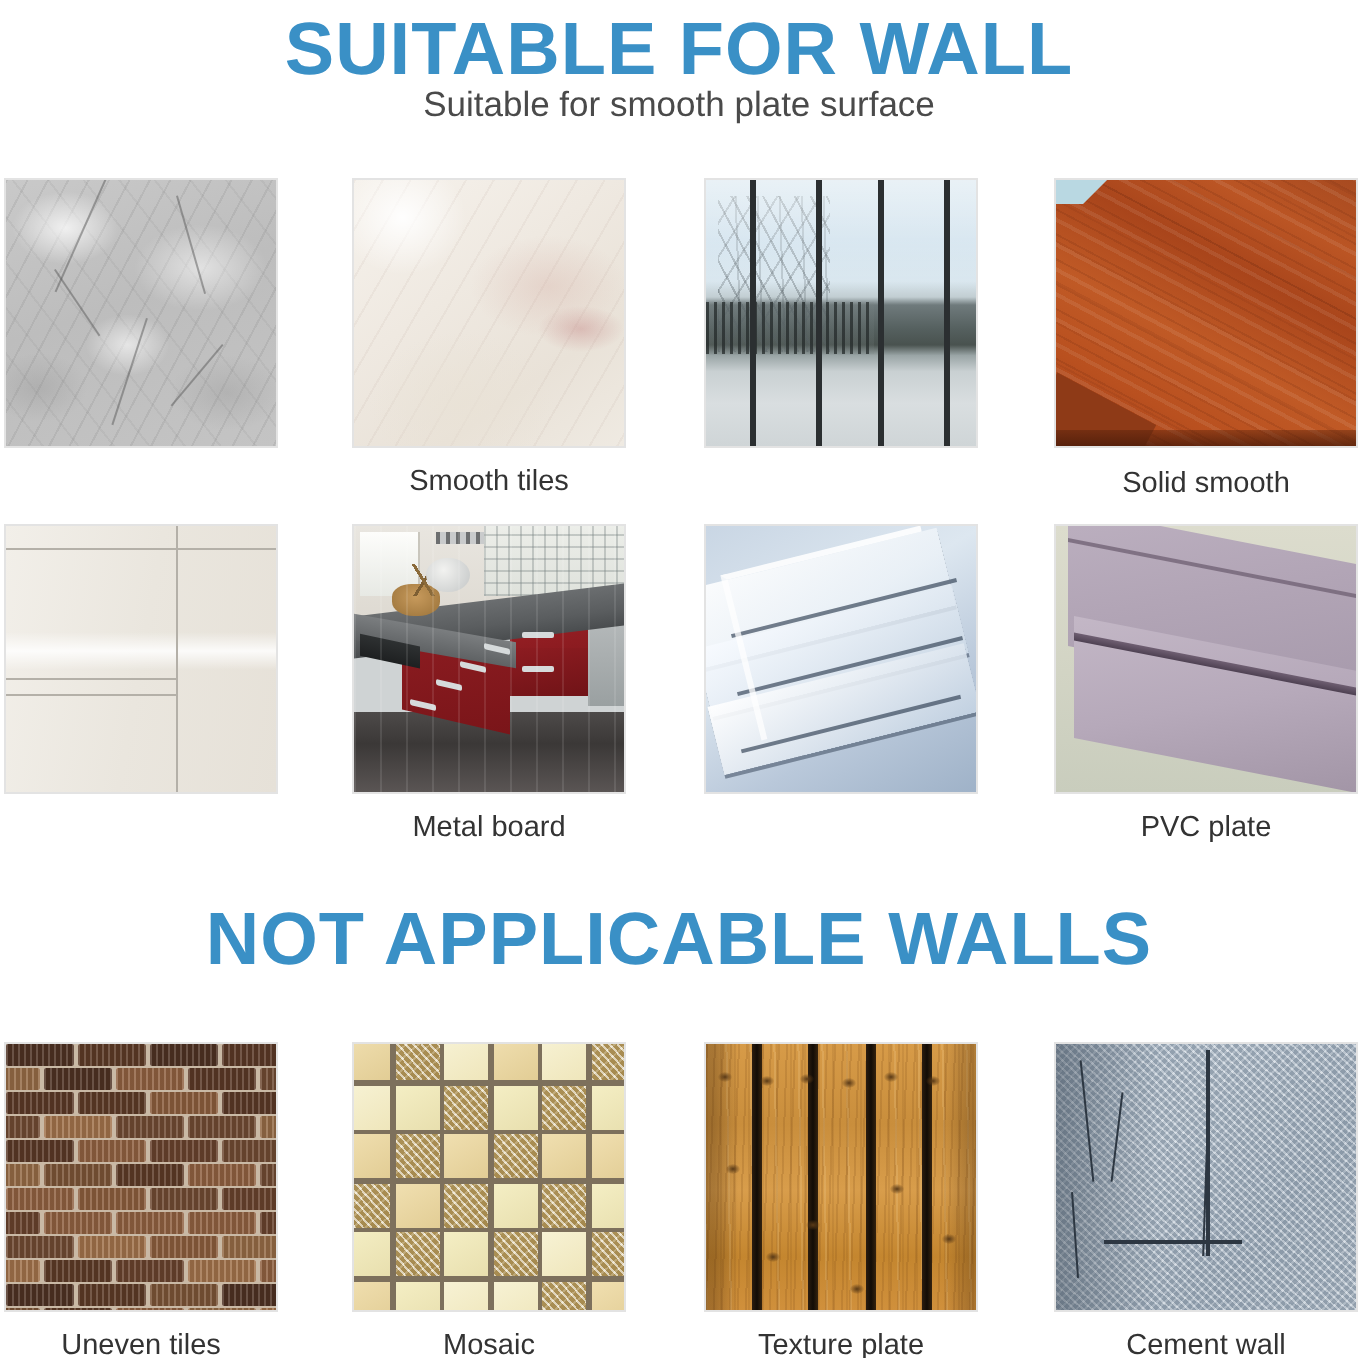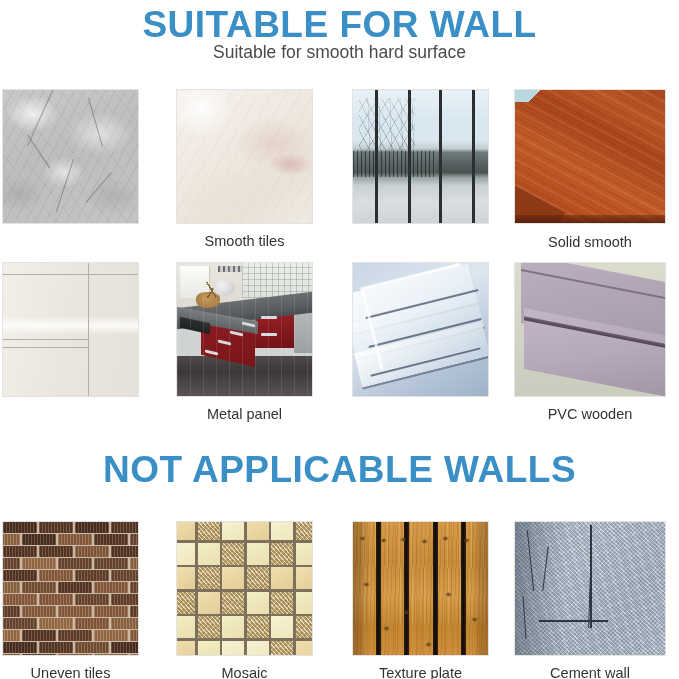--- a/index.html
+++ b/index.html
@@ -40,21 +40,21 @@
   #row2 { top: 262px; }
   #row3 { top: 521px; }
 
   .cell {
     position: absolute;
     width: 152px;
   }
   .c0 { left: 2px; }
   .c1 { left: 176px; }
   .c2 { left: 352px; }
-  .c3 { left: 514px; }
+  .c3 { left: 527px; }
 
   .thumb {
     width: 137px;
     height: 135px;
     overflow: hidden;
     position: relative;
     border: 1px solid #e3e3e3;
     box-sizing: border-box;
     background: #eee;
   }
@@ -362,21 +362,21 @@
   .cc-h  { left: 16%; top: 74%; width: 46%; height: 1.4px; }
   .cc-d1 { left: 10%; top: 6%;  width: 1.2px; height: 46%; transform: rotate(-6deg); }
   .cc-d2 { left: 20%; top: 18%; width: 1px;   height: 34%; transform: rotate(7deg); }
   .cc-d3 { left: 6%;  top: 56%; width: 1px;   height: 32%; transform: rotate(-4deg); }
 </style>
 </head>
 <body>
 
 <div class="heading" id="heading-walls">SUITABLE FOR WALL</div>
 
-<div id="subtitle">Suitable for smooth hard surface</div>
+<div id="subtitle">Suitable for smooth plate surface</div>
 
 <div class="row" id="row1">
 
   <div class="cell c0">
     <div class="thumb tex-marble">
       <div class="vein v1"></div>
         <div class="vein v2"></div>
         <div class="vein v3"></div>
       <div class="vein v4"></div>
         <div class="vein v5"></div>
@@ -442,21 +442,21 @@
       <div class="k-utensil"></div>
       <div class="k-pot"></div>
       <div class="k-handle h1"></div>
         <div class="k-handle h2"></div>
       <div class="k-handle h3"></div>
         <div class="k-handle h4"></div>
       <div class="k-handle h5"></div>
         <div class="k-handle h6"></div>
       <div class="k-overlay"></div>
     </div>
-    <div class="caption">Metal panel</div>
+    <div class="caption">Metal board</div>
   </div>
 
   <div class="cell c2">
     <div class="thumb tex-acrylic">
       <div class="ac-sheet ac1"></div>
       <div class="ac-sheet ac2"></div>
       <div class="ac-sheet ac3"></div>
       <div class="ac-edge ae1"></div>
       <div class="ac-edge ae2"></div>
       <div class="ac-edge ae3"></div>
@@ -464,21 +464,21 @@
     </div>
   </div>
 
   <div class="cell c3">
     <div class="thumb wide tex-pvc">
       <div class="pvc-sheet pv-top"></div>
       <div class="pvc-edge2"></div>
       <div class="pvc-sheet pv-bot"></div>
       <div class="pvc-edge"></div>
     </div>
-    <div class="caption wide">PVC wooden</div>
+    <div class="caption wide">PVC plate</div>
   </div>
 </div>
 
 <div class="heading" id="heading-not">NOT APPLICABLE WALLS</div>
 
 <div class="row" id="row3">
 
   <div class="cell c0">
     <div class="thumb tex-brick" id="brick-wall">
         <div class="brick" style="left: 0px; top: 0px; width: 34px; background: rgb(78, 49, 34);"></div>

